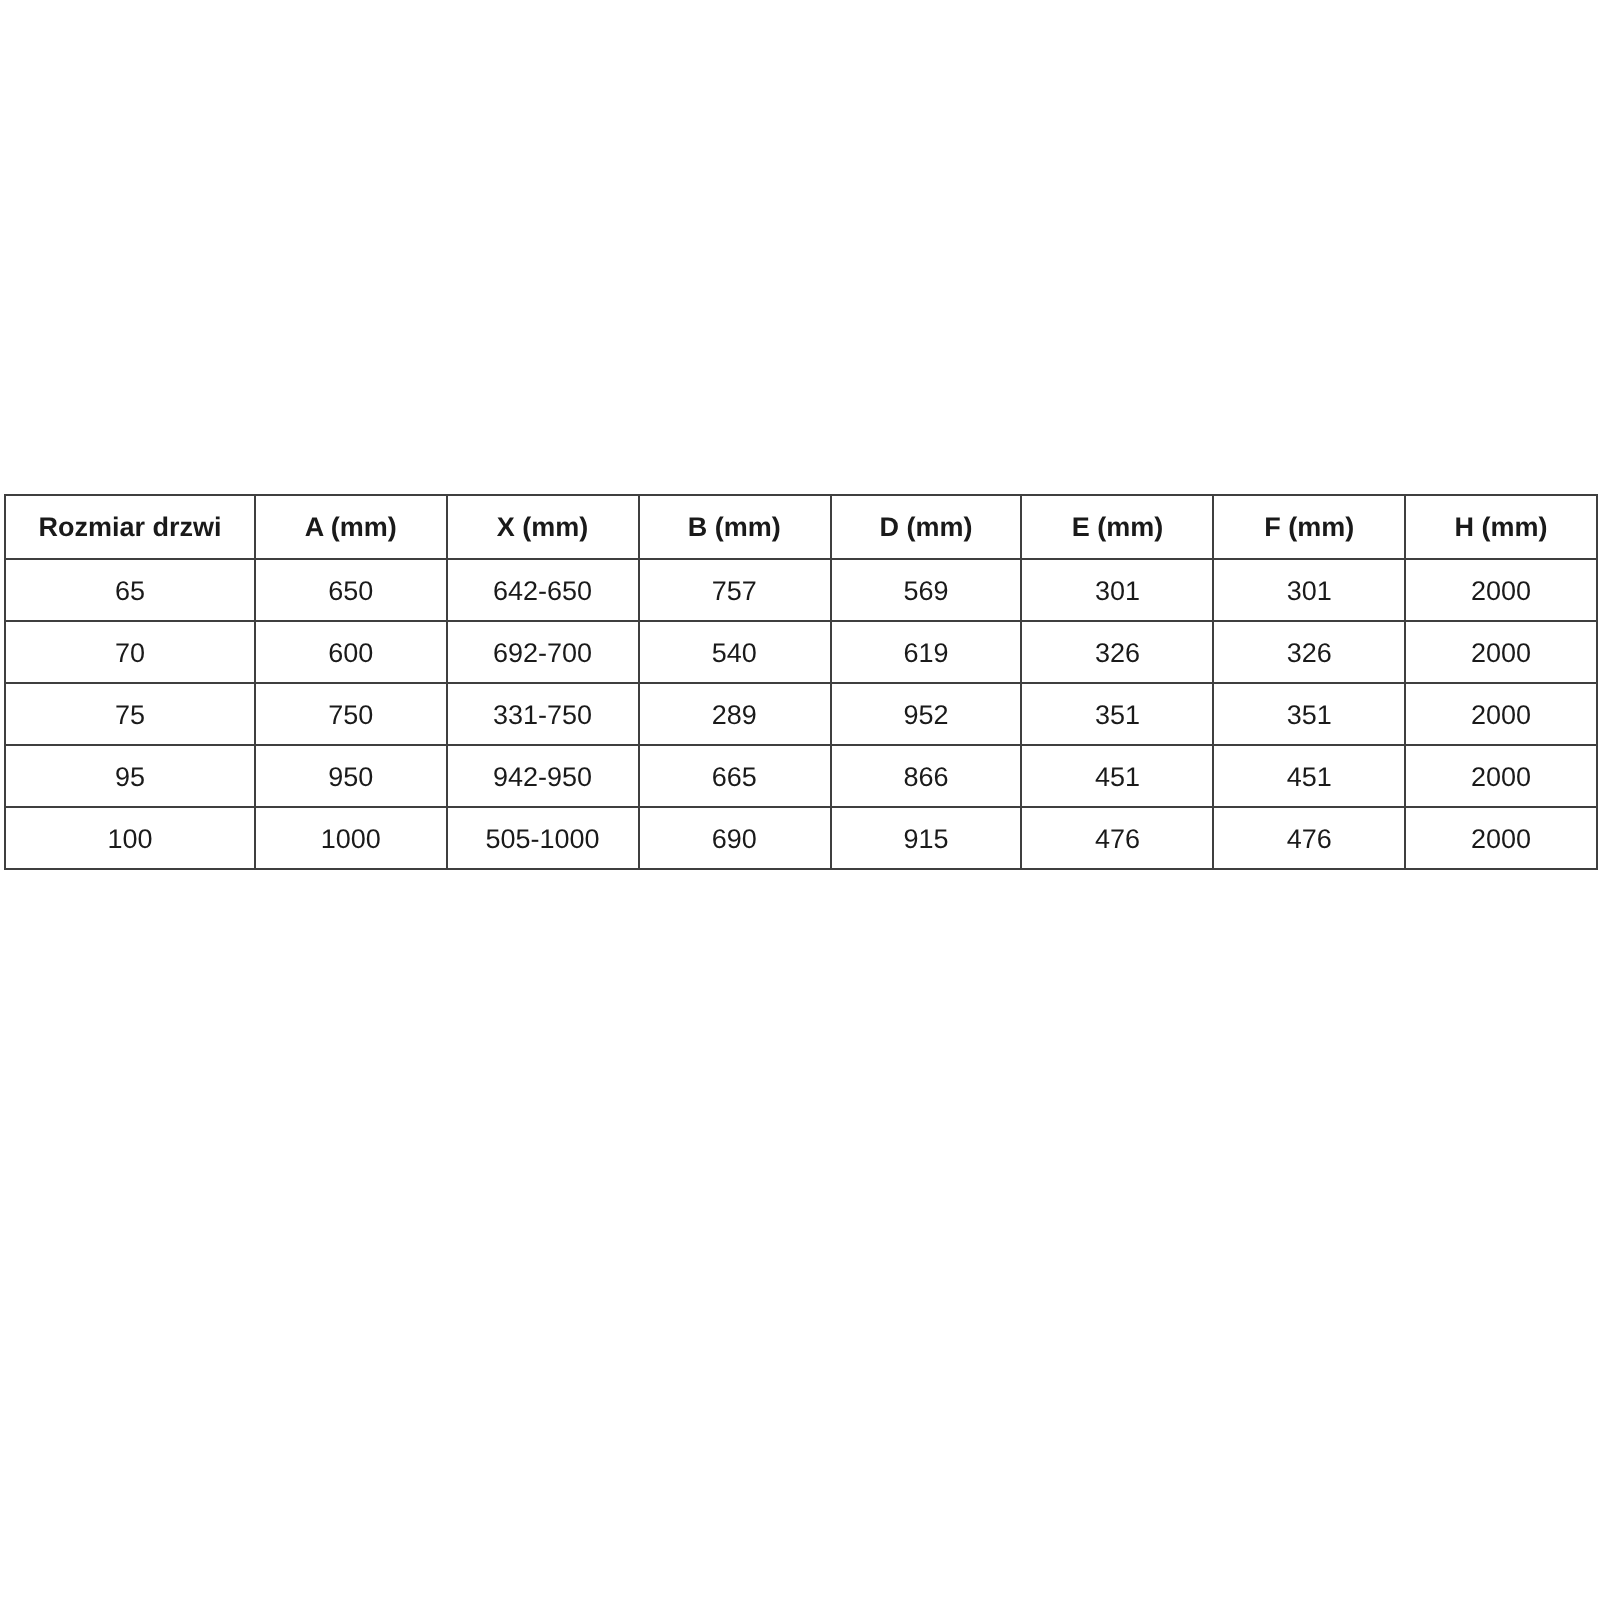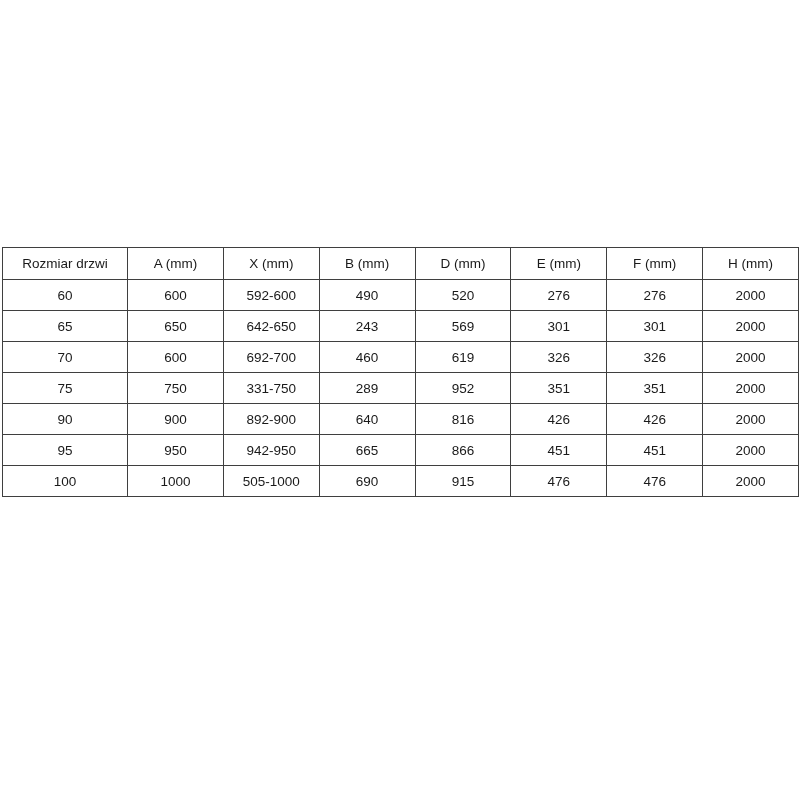--- a/index.html
+++ b/index.html
@@ -31,21 +31,21 @@
     text-align: center;
     vertical-align: middle;
     font-size: 13.5px;
     color: #1a1a1a;
     padding: 0;
     height: 30px;
     overflow: hidden;
     white-space: nowrap;
   }
   table.spec-table th {
-    font-weight: normal;
+    font-weight: bold;
     height: 31px;
   }
   col.first-col { width: 125px; }
   col.data-col  { width: 95.85px; }
 </style>
 </head>
 <body>
 
 <div class="page">
   <table class="spec-table">
@@ -66,67 +66,47 @@
           <th>X (mm)</th>
           <th>B (mm)</th>
           <th>D (mm)</th>
           <th>E (mm)</th>
           <th>F (mm)</th>
           <th>H (mm)</th>
         </tr>
     </thead>
     <tbody>
         <tr>
-          <td>60</td>
-          <td>600</td>
-          <td>592-600</td>
-          <td>490</td>
-          <td>520</td>
-          <td>276</td>
-          <td>276</td>
-          <td>2000</td>
-        </tr>
-        <tr>
           <td>65</td>
           <td>650</td>
           <td>642-650</td>
-          <td>243</td>
+          <td>757</td>
           <td>569</td>
           <td>301</td>
           <td>301</td>
           <td>2000</td>
         </tr>
         <tr>
           <td>70</td>
           <td>600</td>
           <td>692-700</td>
-          <td>460</td>
+          <td>540</td>
           <td>619</td>
           <td>326</td>
           <td>326</td>
           <td>2000</td>
         </tr>
         <tr>
           <td>75</td>
           <td>750</td>
           <td>331-750</td>
           <td>289</td>
           <td>952</td>
           <td>351</td>
           <td>351</td>
-          <td>2000</td>
-        </tr>
-        <tr>
-          <td>90</td>
-          <td>900</td>
-          <td>892-900</td>
-          <td>640</td>
-          <td>816</td>
-          <td>426</td>
-          <td>426</td>
           <td>2000</td>
         </tr>
         <tr>
           <td>95</td>
           <td>950</td>
           <td>942-950</td>
           <td>665</td>
           <td>866</td>
           <td>451</td>
           <td>451</td>

